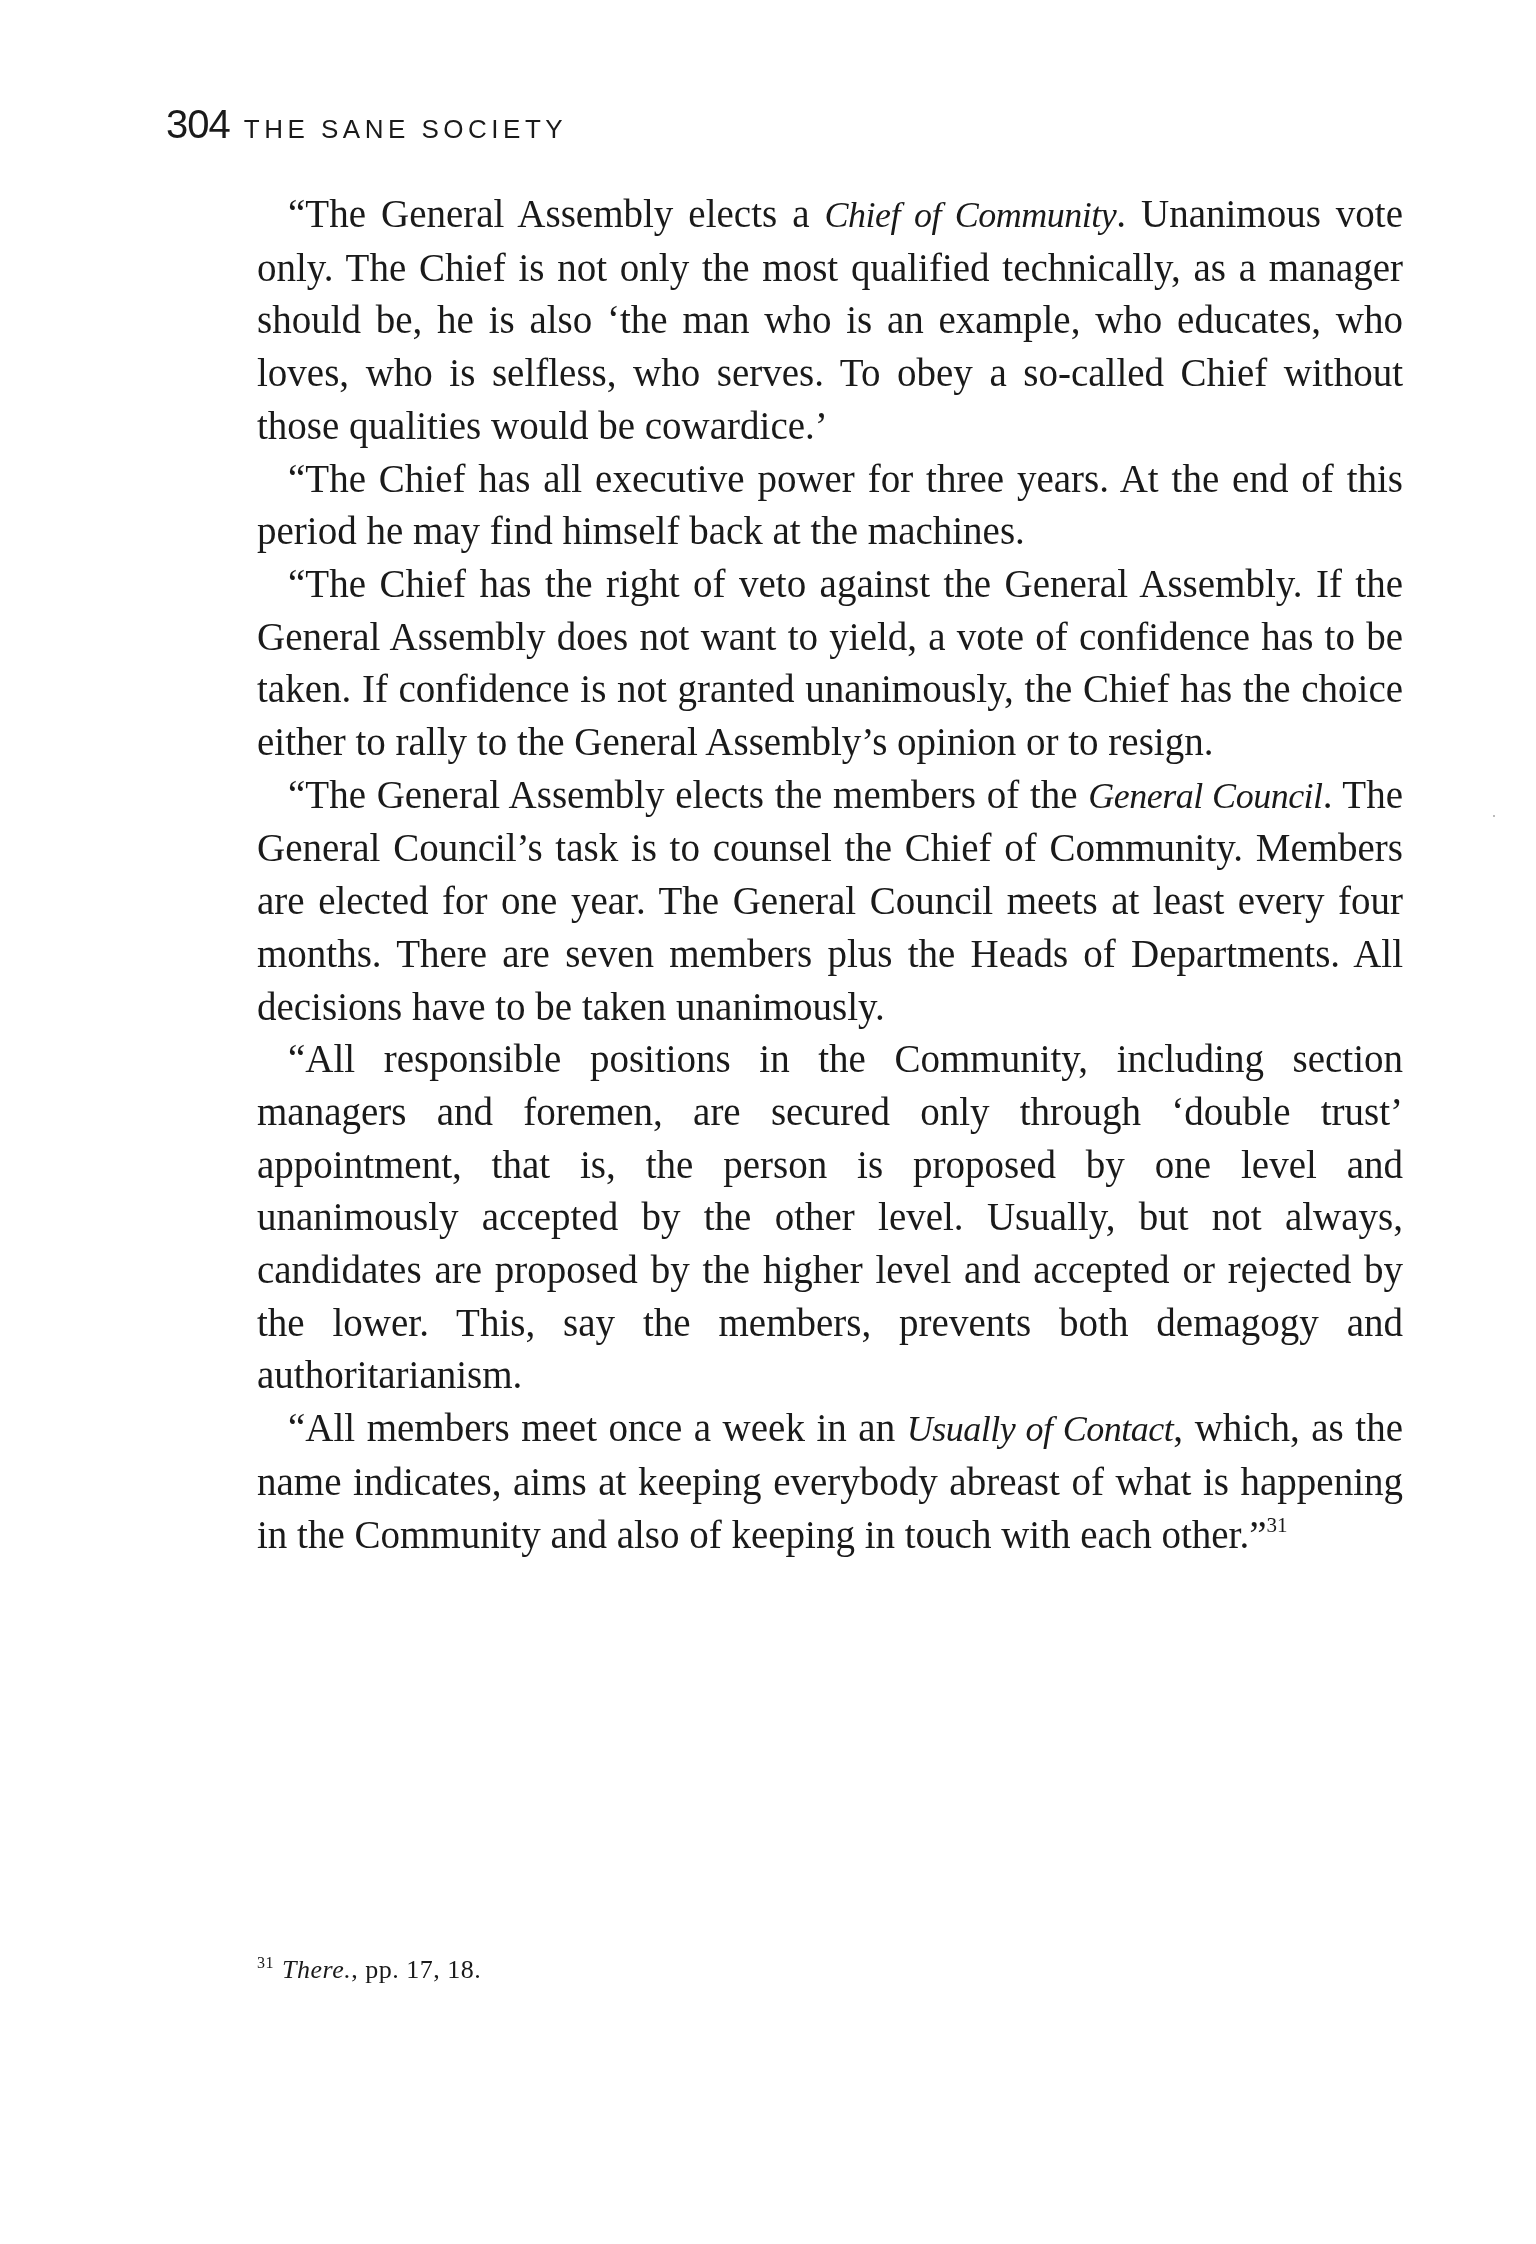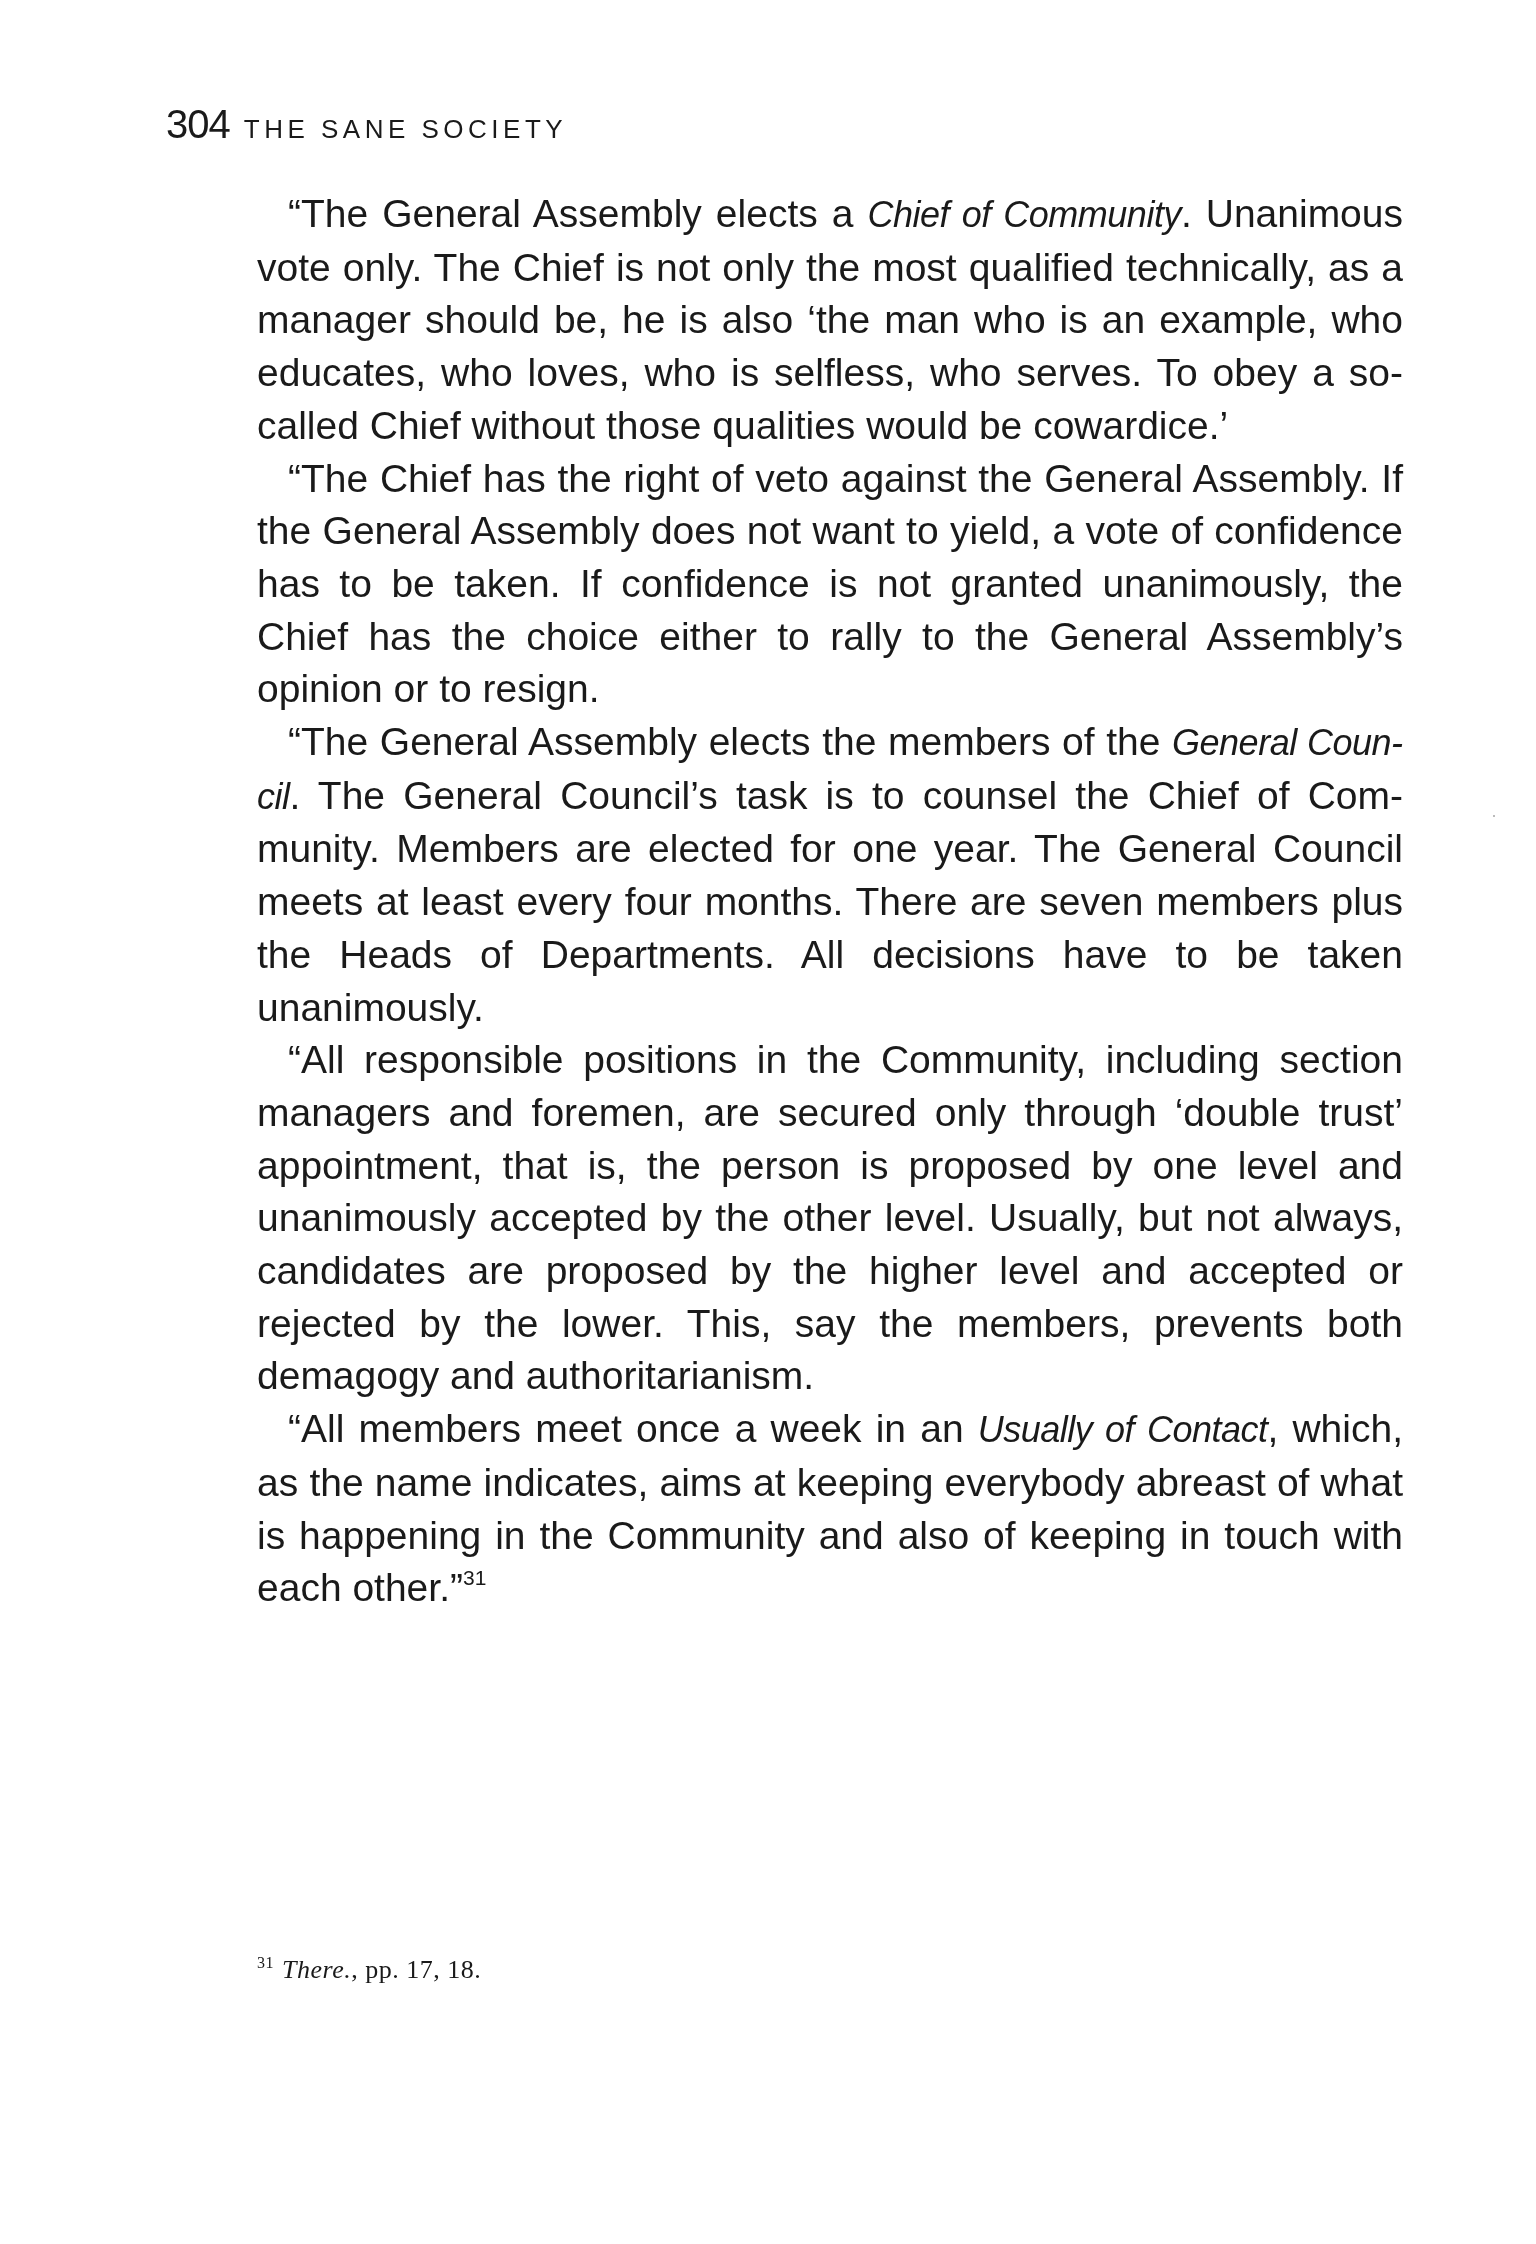--- a/index.html
+++ b/index.html
@@ -29,21 +29,21 @@
     }
     .book-title {
       font-size: 26px;
       letter-spacing: 4.5px;
     }
     .text-block {
       position: absolute;
       left: 257px;
       top: 188px;
       width: 1146px;
-      font-family: Liberation Sans, sans-serif;
+      font-family: Liberation Serif, serif;
       font-size: 39px;
       line-height: 52.7px;
       text-align: justify;
       hyphens: manual;
     }
     .para {
       margin: 0;
       text-indent: 31px;
     }
     .para .it {
@@ -90,20 +90,23 @@
 <div class="running-head">
   <span class="folio">304</span>
   <span class="book-title">THE SANE SOCIETY</span>
 </div>
 
 <div class="text-block">
   <p class="para">
     <span>“The General Assembly elects a </span><span class="it">Chief of Community</span><span>. Unanimous vote only. The Chief is not only the most qualified technically, as a manager should be, he is also ‘the man who is an example, who educates, who loves, who is selfless, who serves. To obey a so-called Chief without those qualities would be cowardice.’</span>
   </p>
   <p class="para">
+    <span>“The Chief has all executive power for three years. At the end of this period he may find himself back at the machines.</span>
+  </p>
+  <p class="para">
     <span>“The Chief has the right of veto against the General Assembly. If the General Assembly does not want to yield, a vote of con­fidence has to be taken. If confidence is not granted unani­mously, the Chief has the choice either to rally to the General Assembly’s opinion or to resign.</span>
   </p>
   <p class="para">
     <span>“The General Assembly elects the members of the </span><span class="it">General Coun­cil</span><span>. The General Council’s task is to counsel the Chief of Com­munity. Members are elected for one year. The General Council meets at least every four months. There are seven members plus the Heads of Departments. All decisions have to be taken unanimously.</span>
   </p>
   <p class="para">
     <span>“All responsible positions in the Community, including sec­tion managers and foremen, are secured only through ‘double trust’ appointment, that is, the person is proposed by one level and unanimously accepted by the other level. Usually, but not always, candidates are proposed by the higher level and accepted or rejected by the lower. This, say the members, prevents both demagogy and authoritarianism.</span>
   </p>
   <p class="para">
     <span>“All members meet once a week in an </span><span class="it">Usually of Contact</span><span>, which, as the name indicates, aims at keeping everybody abreast of what is happening in the Community and also of keeping in touch with each other.”</span><sup class="fnref">31</sup>

